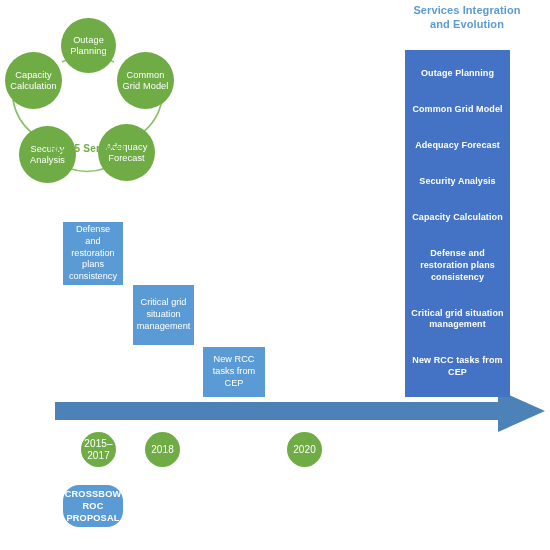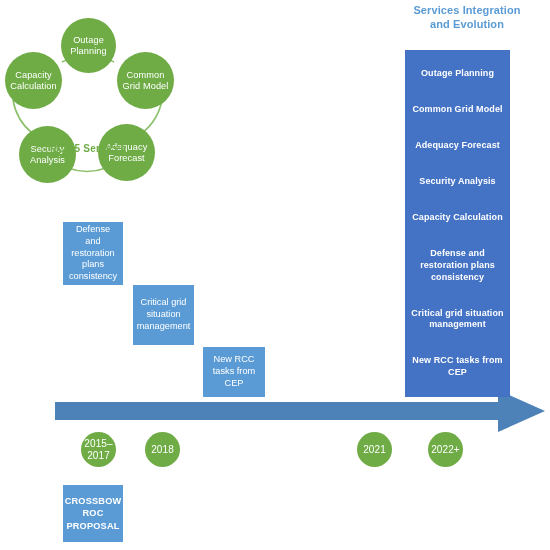--- a/index.html
+++ b/index.html
@@ -188,28 +188,25 @@
   <svg class="timeline-arrow" width="495" height="48" viewBox="0 0 495 48">
     <path d="M 0 14 L 443 14 L 443 2 L 490 23 L 443 44 L 443 32 L 0 32 Z" fill="#4C82B8"></path>
   </svg>
 
   <div class="year-marker" style="left:81px; top:432px;">
     <span>2015– 2017</span>
   </div>
   <div class="year-marker" style="left:145px; top:432px;">
     <span>2018</span>
   </div>
-  <div class="year-marker" style="left:357px; top:432px;">
-    <span>2021</span>
-  </div>
-  <div class="year-marker" style="left:428px; top:432px;">
-    <span>2022+</span>
-  </div>
-
-  <div class="proposal-card" style="left:63px; top:485px; width:60px; height:57px;">
+  <div class="year-marker" style="left:287px; top:432px;">
+    <span>2020</span>
+  </div>
+
+  <div class="proposal-card" style="left:63px; top:485px; width:60px; height:42px;border-radius:16px;">
     <span>CROSSBOW ROC PROPOSAL</span>
   </div>
 
   <div class="panel-title">Services Integration and Evolution</div>
 
   <div class="panel">
     <div class="panel-item">
       <span>Outage Planning</span>
     </div>
     <div class="panel-item">

